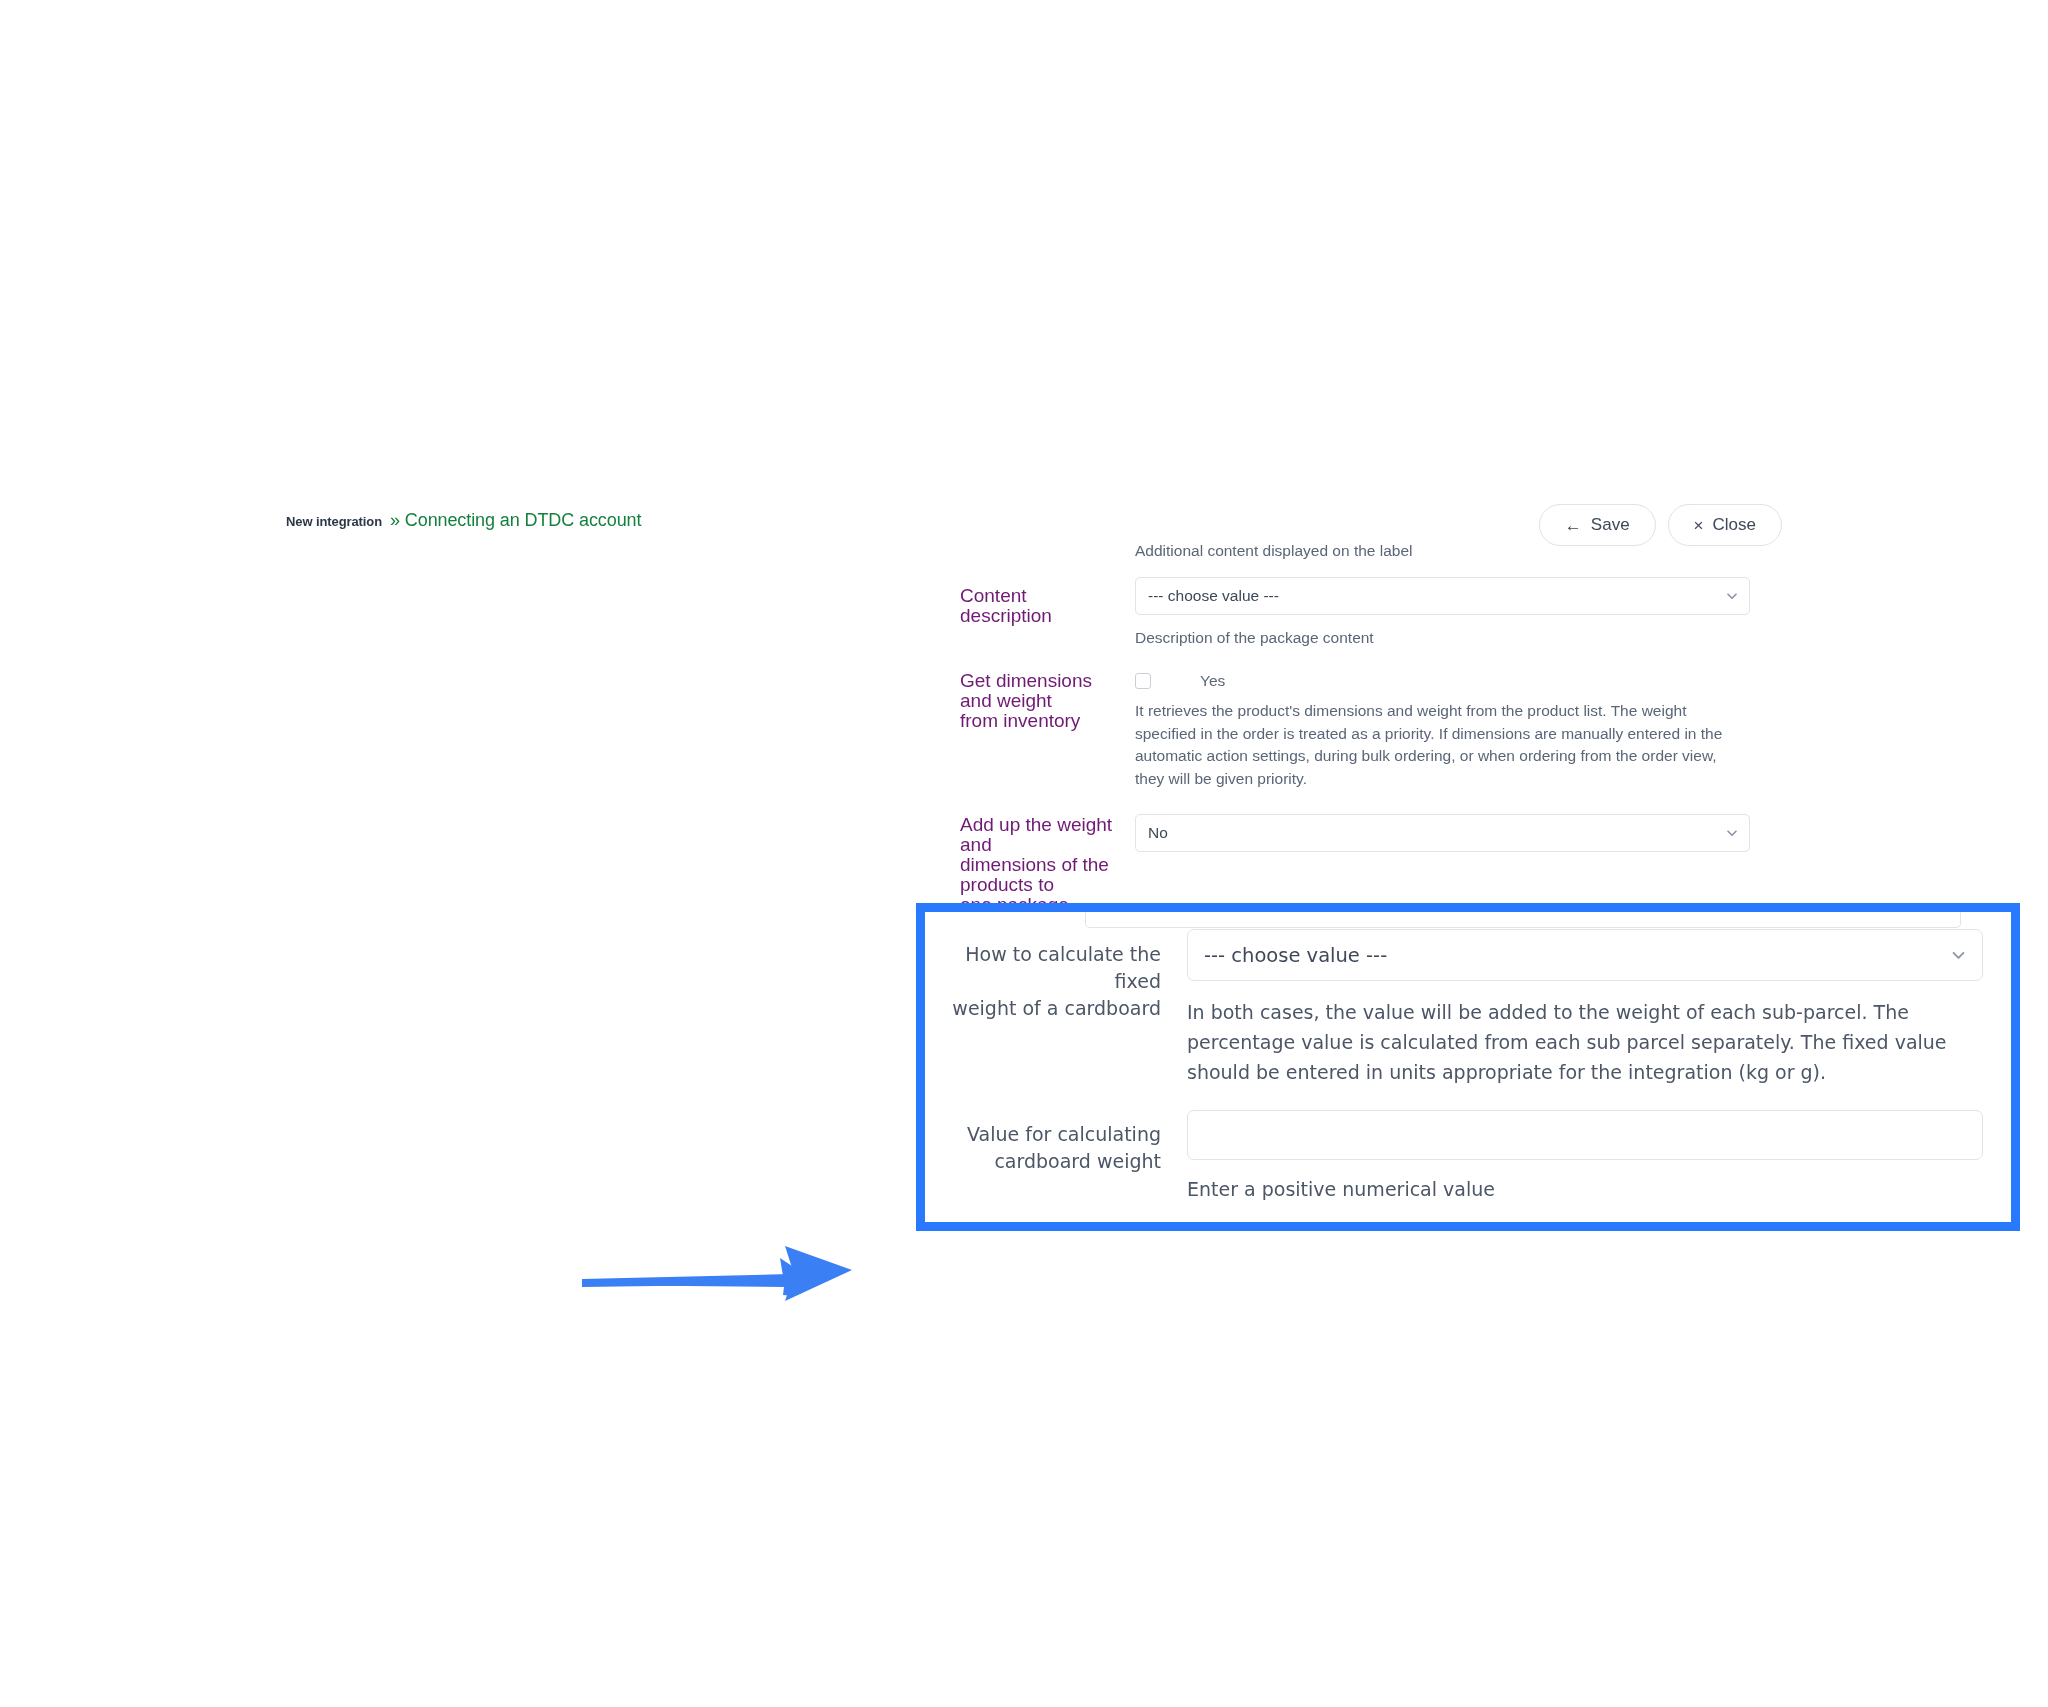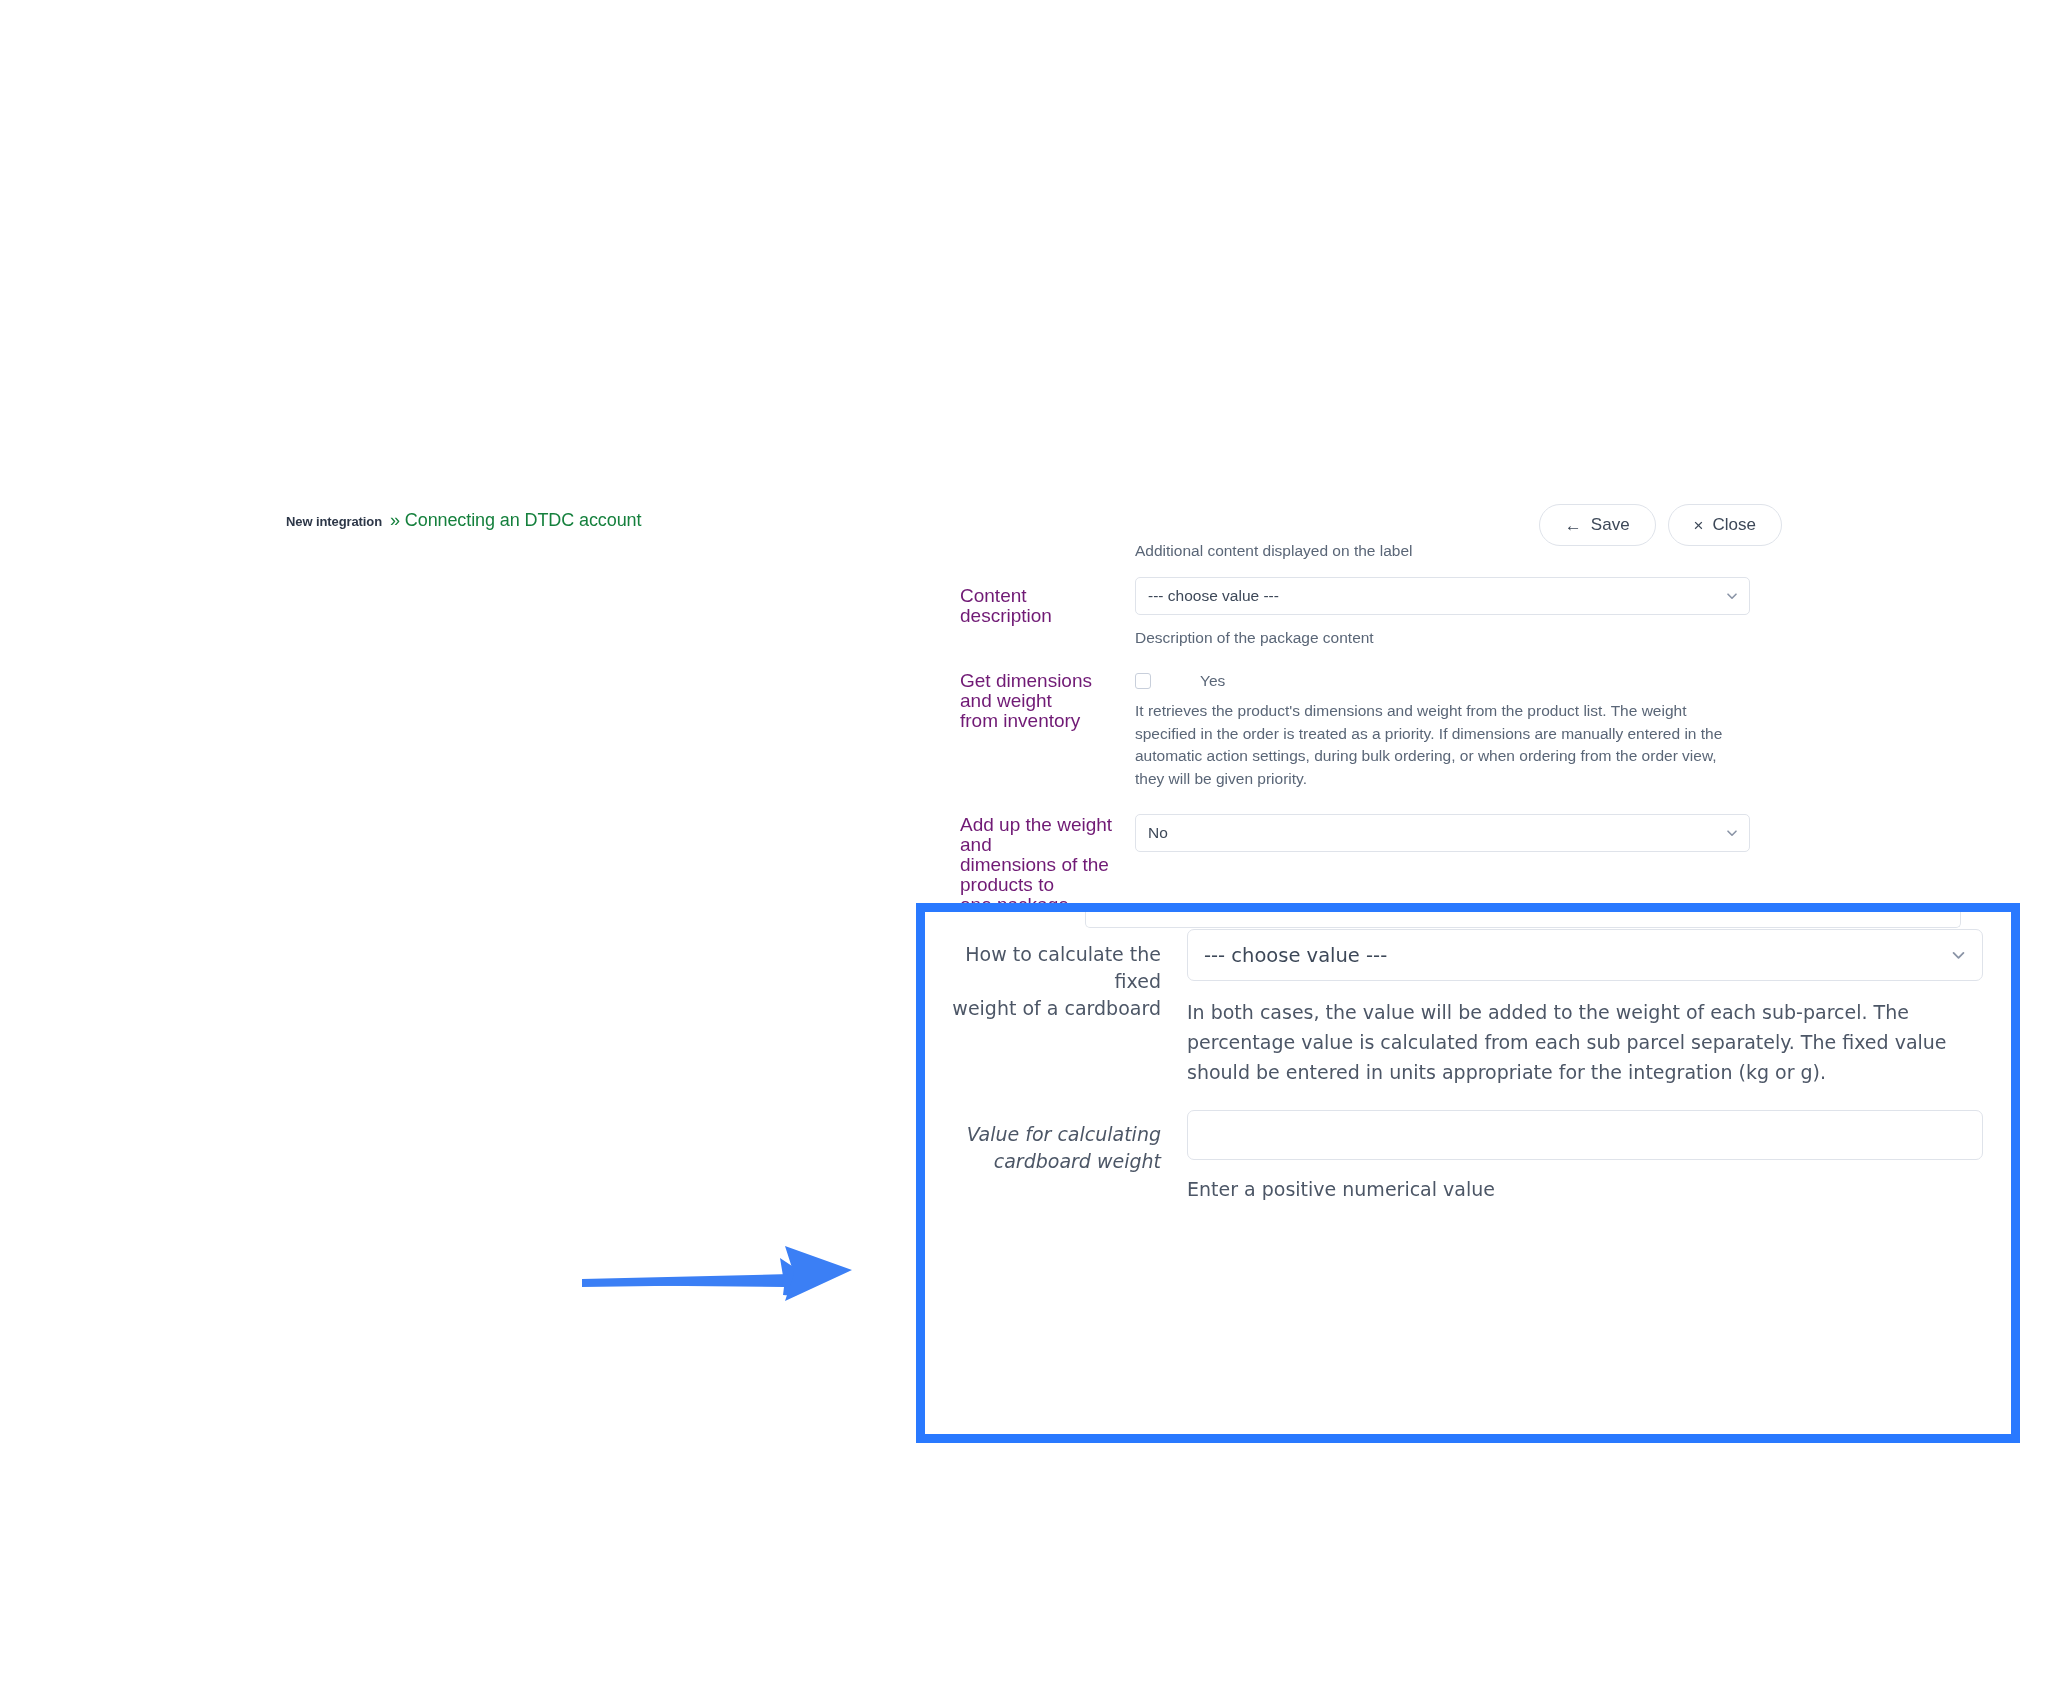--- a/index.html
+++ b/index.html
@@ -163,21 +163,21 @@
     background: #e7eaf0;
     margin-top: 26px;
   }
 
   
   .highlight-box {
     position: absolute;
     left: 916px;
     top: 903px;
     width: 1104px;
-    height: 540px;
+    height: 328px;
     border: 9px solid #2979ff;
     background: #ffffff;
     box-sizing: border-box;
     overflow: hidden;
   }
   
   .inset-sliver {
     position: absolute;
     left: 160px;
     top: 0px;
@@ -388,21 +388,21 @@
             <svg viewBox="0 0 14 14" width="15" height="15" aria-hidden="true">
               <path d="M2.4 5 L7 9.6 L11.6 5" fill="none" stroke="#8a94a6" stroke-width="1.7" stroke-linecap="round" stroke-linejoin="round"></path>
             </svg>
           </span>
         </div>
         <div class="inset-help">In both cases, the value will be added to the weight of each sub-parcel. The percentage value is calculated from each sub parcel separately. The fixed value should be entered in units appropriate for the integration (kg or g).</div>
       </div>
     </div>
 
     <div class="inset-row" style="margin-top:23px;">
-      <div class="inset-lbl" style="padding-top:11px;font-style:italic;">
+      <div class="inset-lbl" style="padding-top:11px;">
         <div>Value for calculating</div>
         <div>cardboard weight</div>
       </div>
       <div class="inset-ctl">
         <input class="inset-input" type="text" placeholder="" value="" style="">
         <div class="inset-help tight">Enter a positive numerical value</div>
       </div>
     </div>
 
 

